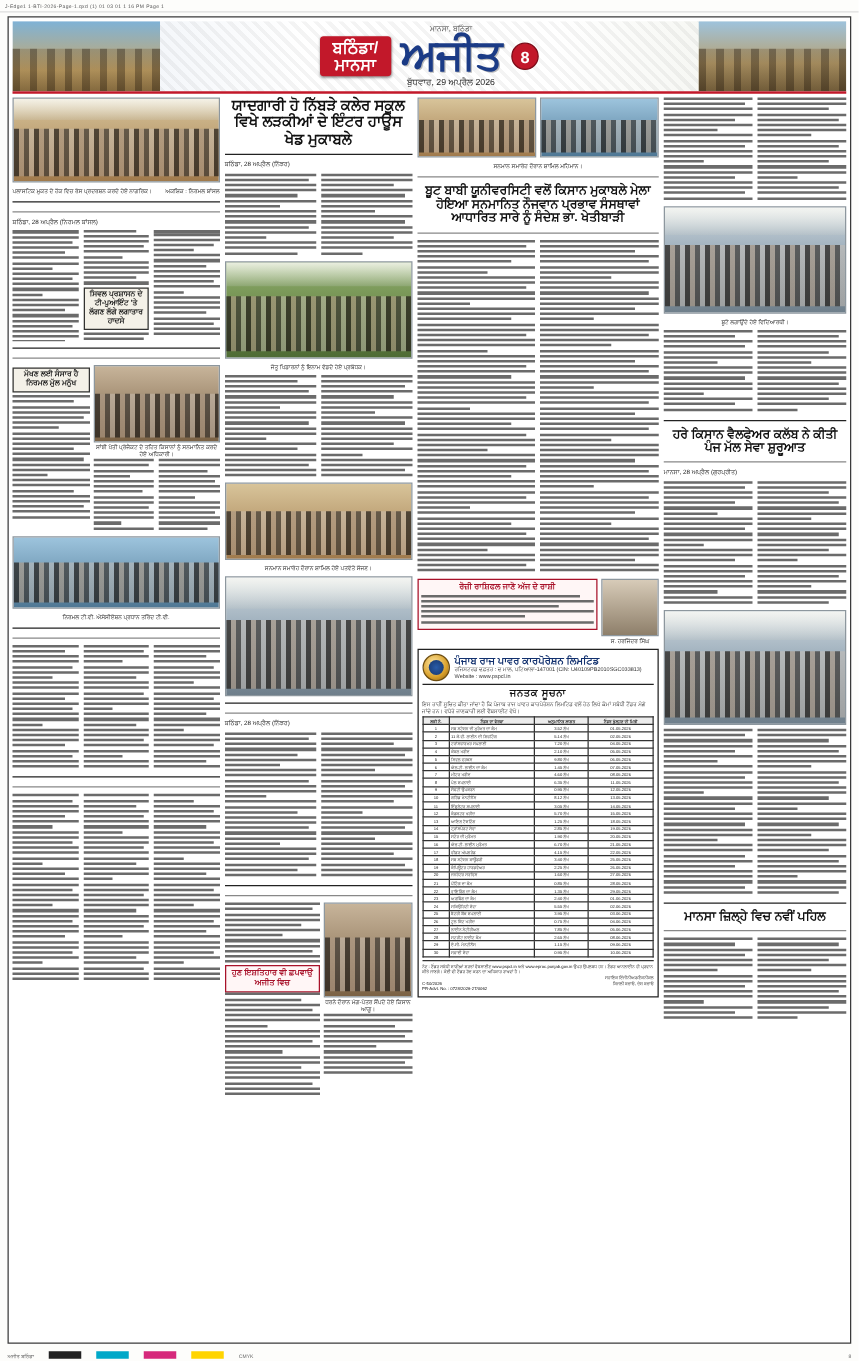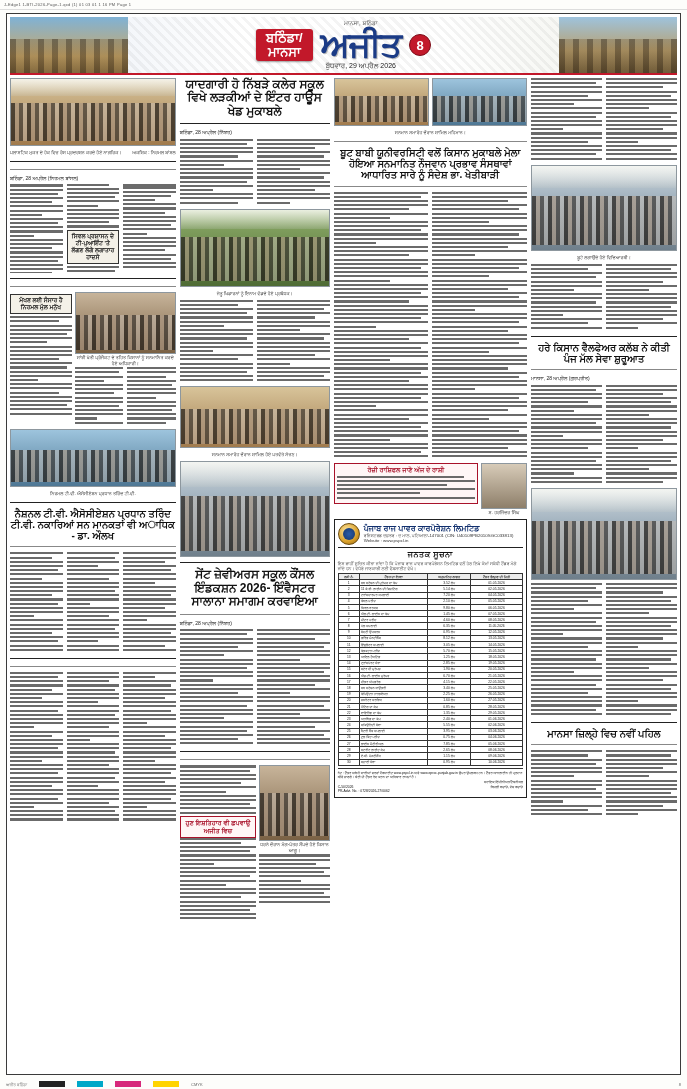--- a/index.html
+++ b/index.html
@@ -397,21 +397,20 @@
             </div>
           </div>
         </div>
 
         <div class="photo blue" style="height:58px">
           <div class="heads"></div>
         </div>
         <div class="caption">ਨਿਰਮਲ ਟੀ.ਵੀ. ਐਸੋਸੀਏਸ਼ਨ ਪ੍ਰਧਾਨ ਤਰਿੰਦ ਟੀ.ਵੀ.</div>
 
         <div class="rule"></div>
-        <div class="hl sm center">ਨੈਸ਼ਨਲ ਟੀ.ਵੀ. ਐਸੋਸੀਏਸ਼ਨ ਪ੍ਰਧਾਨ ਤਰਿੰਦ ਟੀ.ਵੀ. ਨਕਾਰਿਆਂ ਸਨ ਮਾਨਕਤਾਂ ਵੀ ਅਾਧਿਕ - ਡਾ. ਔਲਖ</div>
         <div class="rule thin"></div>
 
         <div class="cols3">
           <div class="body">
             <div class="ln"></div>
               <div class="ln s80"></div>
               <div class="ln"></div>
               <div class="ln"></div>
             <div class="ln s92"></div>
               <div class="ln"></div>
@@ -711,21 +710,20 @@
           <div class="heads"></div>
         </div>
         <div class="caption">ਸਨਮਾਨ ਸਮਾਰੋਹ ਦੌਰਾਨ ਸ਼ਾਮਿਲ ਹੋਏ ਪਤਵੰਤੇ ਸੱਜਣ।</div>
 
         <div class="photo crowd" style="height:96px">
           <div class="band-top"></div>
             <div class="heads"></div>
         </div>
 
         <div class="rule"></div>
-        <div class="hl med center">ਸੇਂਟ ਜ਼ੇਵੀਅਰਸ ਸਕੂਲ ਕੌਂਸਲ ਇੰਡਕਸ਼ਨ 2026- ਇੰਵੈਸਟਰ ਸਾਲਾਨਾ ਸਮਾਗਮ ਕਰਵਾਇਆ</div>
         <div class="rule thin"></div>
         <div class="small">ਬਠਿੰਡਾ, 28 ਅਪ੍ਰੈਲ (ਨਿੱਝਰ)</div>
 
         <div class="cols2">
           <div class="body">
             <div class="ln"></div>
               <div class="ln s92"></div>
               <div class="ln"></div>
               <div class="ln"></div>
             <div class="ln s80"></div>

